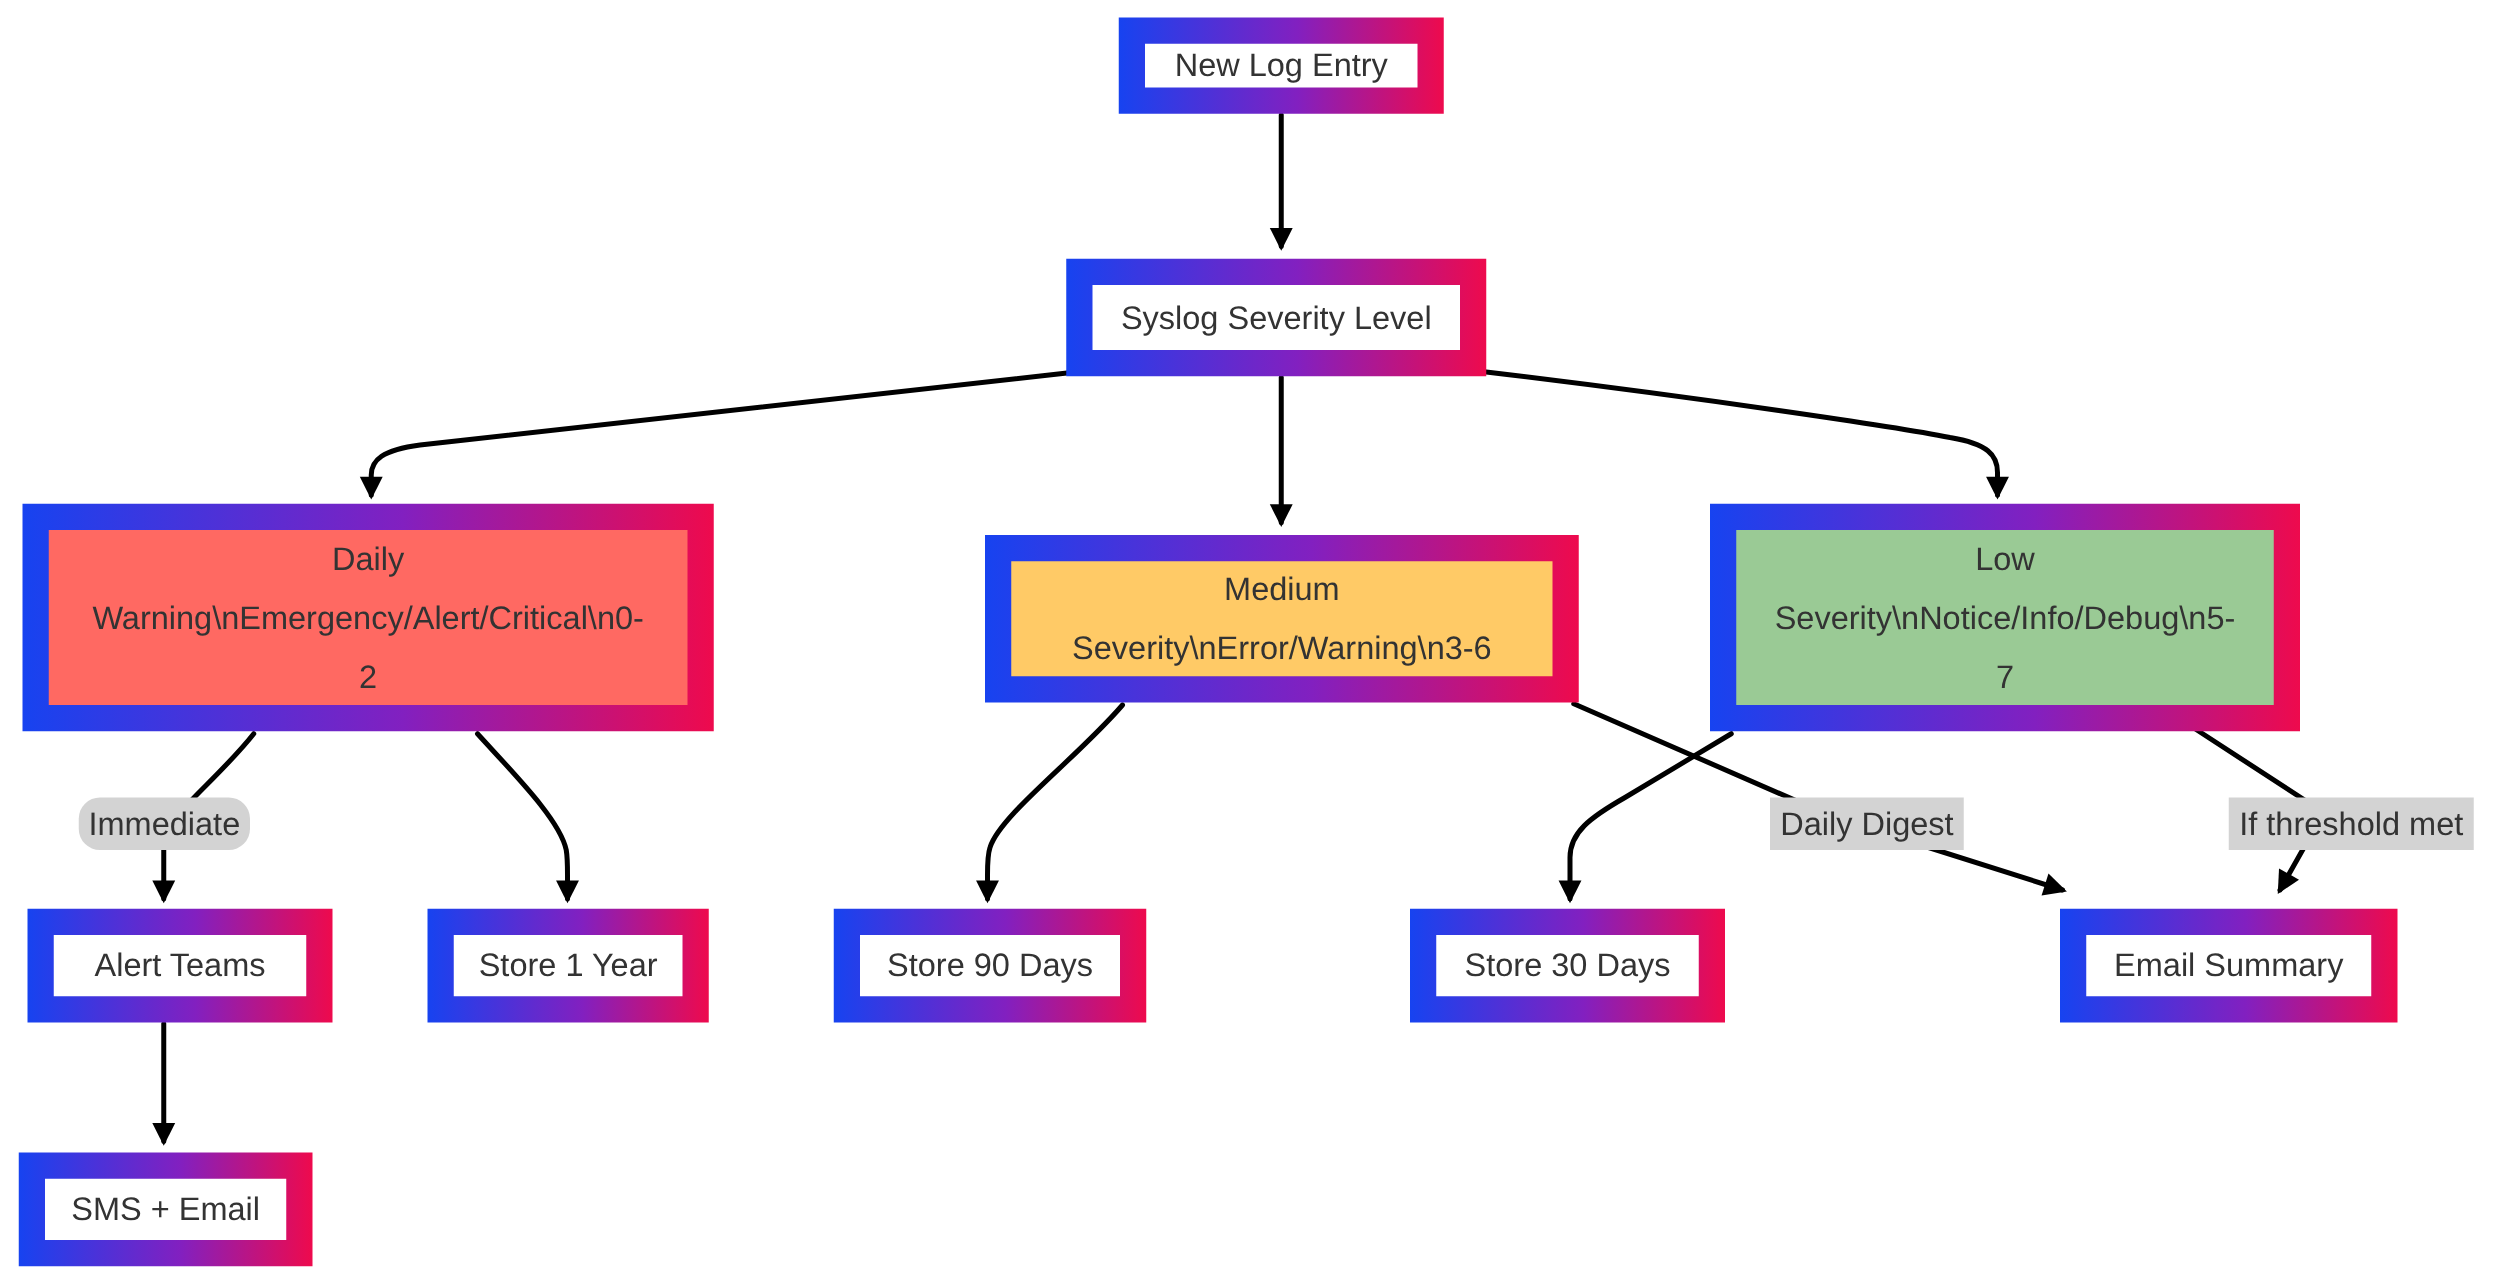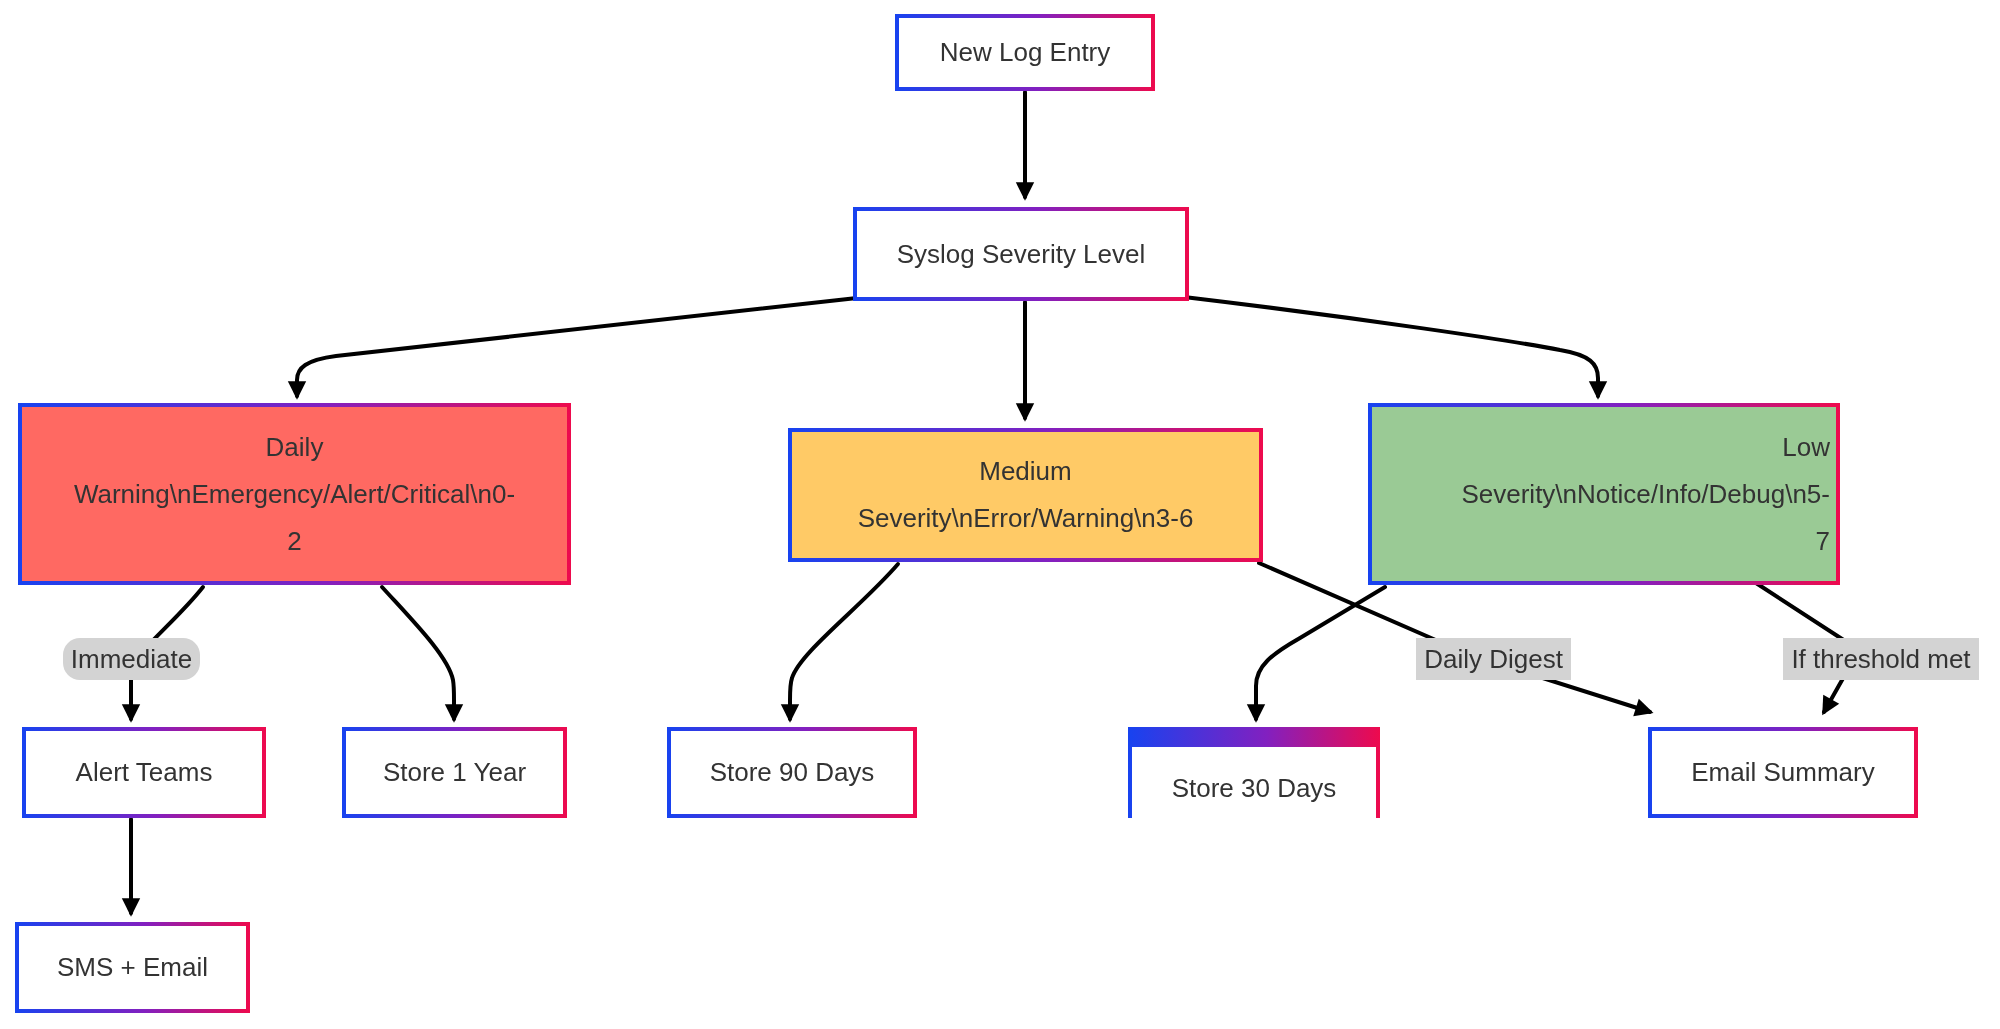--- a/index.html
+++ b/index.html
@@ -15,21 +15,21 @@
   svg.edges path.edge {
     fill: none;
     stroke: #000000;
     stroke-width: 4;
     stroke-linejoin: round;
     stroke-linecap: round;
   }
   .node {
     position: absolute;
     box-sizing: border-box;
-    padding: 4px; 
+    padding: 21px; 
     background: linear-gradient(90deg, #1743f0 0%, #8220c0 55%, #ee0a4d 100%);
   }
   .node-inner {
     width: 100%; height: 100%;
     box-sizing: border-box;
     background: #ffffff;
     color: #333333;
     font-size: 26px;
     line-height: 47px;
     display: flex;
@@ -98,21 +98,21 @@
   </div>
 
   <div class="node" style="left:788px; top:428px; width:475px; height:134px;">
     <div class="node-inner" style="background: rgb(255, 202, 102);">
       <span class="line">Medium</span>
       <span class="line">Severity\nError/Warning\n3-6</span>
     </div>
   </div>
 
   <div class="node" style="left:1368px; top:403px; width:472px; height:182px;">
-    <div class="node-inner" style="background: rgb(154, 202, 149); align-items: flex-end;">
+    <div class="node-inner" style="background: rgb(154, 202, 149);">
       <span class="line">Low</span>
       <span class="line">Severity\nNotice/Info/Debug\n5-</span>
       <span class="line">7</span>
     </div>
   </div>
 
   <div class="node" style="left:22px; top:727px; width:244px; height:91px;">
     <div class="node-inner" style="background: rgb(255, 255, 255);">
       <span class="line">Alert Teams</span>
     </div>
@@ -124,21 +124,21 @@
     </div>
   </div>
 
   <div class="node" style="left:667px; top:727px; width:250px; height:91px;">
     <div class="node-inner" style="background: rgb(255, 255, 255);">
       <span class="line">Store 90 Days</span>
     </div>
   </div>
 
   <div class="node" style="left:1128px; top:727px; width:252px; height:91px;">
-    <div class="node-inner" style="background: rgb(255, 255, 255); margin-top: 16px;">
+    <div class="node-inner" style="background: rgb(255, 255, 255);">
       <span class="line">Store 30 Days</span>
     </div>
   </div>
 
   <div class="node" style="left:1648px; top:727px; width:270px; height:91px;">
     <div class="node-inner" style="background: rgb(255, 255, 255);">
       <span class="line">Email Summary</span>
     </div>
   </div>
 

